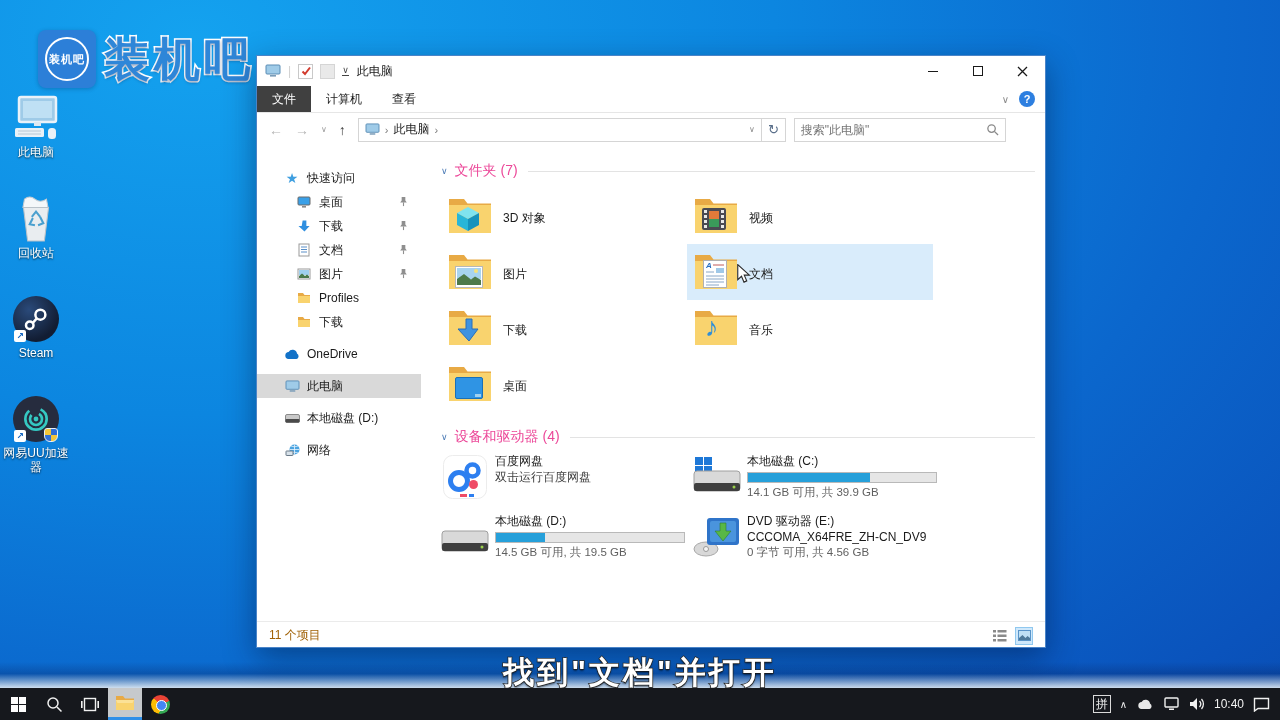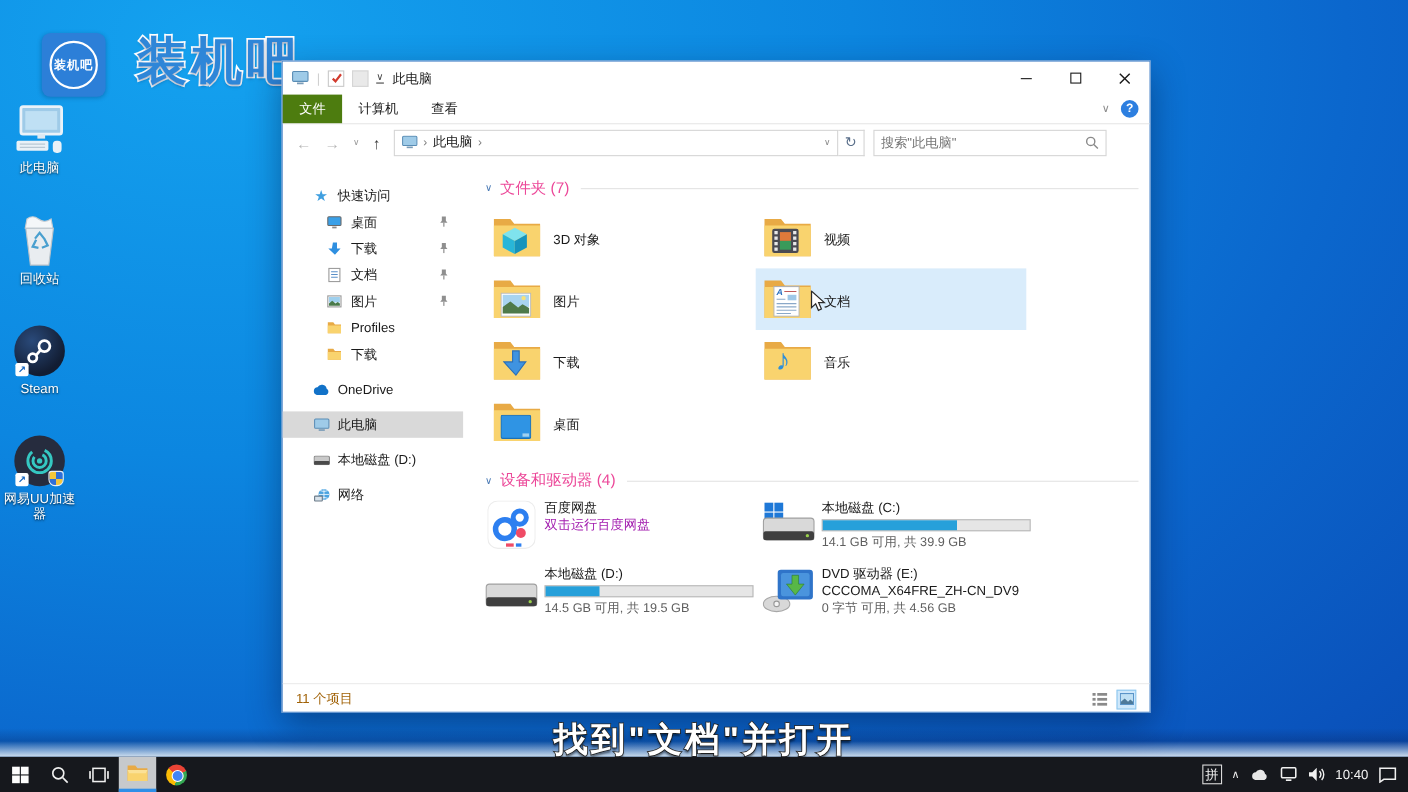--- a/index.html
+++ b/index.html
@@ -3,21 +3,21 @@
 <meta charset="utf-8">
 <style>
   * { margin:0; padding:0; box-sizing:border-box; }
   html,body { width:1280px; height:720px; overflow:hidden; font-family:"Liberation Sans","DejaVu Sans",sans-serif; }
   .desktop { position:relative; width:1280px; height:720px;
     background: radial-gradient(130% 150% at 15% 5%, #14a2ef 0%, #0c86e0 35%, #0b67cd 62%, #0a53bc 84%, #0847a9 100%); }
   .horizon { position:absolute; left:0; right:0; bottom:32px; height:26px;
     background: linear-gradient(to bottom, rgba(8,40,110,0) 0%, rgba(8,35,95,0.30) 45%, rgba(222,232,241,0.92) 100%); }
 
   
-  .brand { position:absolute; left:38px; top:30px; display:flex; align-items:flex-start; gap:28px;font-family:Liberation Mono, monospace; }
+  .brand { position:absolute; left:38px; top:30px; display:flex; align-items:flex-start; gap:8px; }
   .brand-badge { width:58px; height:58px; background:#2c7fd8; border-radius:8px; display:flex; align-items:center; justify-content:center; box-shadow:0 1px 4px rgba(0,40,90,.3); }
   .badge-circle { width:44px; height:44px; border:2px solid #fff; border-radius:50%; display:flex; align-items:center; justify-content:center; }
   .badge-circle span { color:#fff; font-size:11px; font-weight:bold; letter-spacing:1px; }
   .brand-title { font-size:46px; font-weight:bold; color:#2e86d8; -webkit-text-stroke:3px #ffffff; paint-order:stroke fill; letter-spacing:4px; line-height:58px; text-shadow:0 2px 3px rgba(0,30,80,.35); }
 
   
   .desk-icon { position:absolute; width:72px; text-align:center; cursor:default; }
   .desk-icon .ic { width:48px; height:46px; margin:0 auto; position:relative; }
   .desk-icon .lbl { margin-top:4px; font-size:12px; color:#fff; text-shadow:0 1px 2px rgba(0,0,0,.8); line-height:14px; }
   .di-pc { left:0px; top:95px; }
@@ -38,21 +38,21 @@
   .qat-check { width:15px; height:15px; background:#fff; border:1px solid #c9c9c9; display:flex; align-items:center; justify-content:center; }
   .qat-drop { font-size:9px; color:#444; border-bottom:1px solid #444; line-height:8px; padding-bottom:1px; }
   .win-title { margin-left:8px; font-size:12px; color:#1a1a1a; }
   .win-controls { margin-left:auto; display:flex; height:30px; }
   .wc { width:45px; height:30px; display:flex; align-items:center; justify-content:center; }
   .min-glyph { width:10px; height:1px; background:#1a1a1a; }
   .max-glyph { width:10px; height:10px; border:1px solid #1a1a1a; }
 
   .tabsrow { height:27px; display:flex; align-items:stretch; border-bottom:1px solid #e6e6e6; }
   .tab { padding:0 15px; font-size:12px; display:flex; align-items:center; color:#1a1a1a; }
-  .tab-file { background:#4d7c0f; color:#fff; }
+  .tab-file { background:#404040; color:#fff; }
   .ribbon-right { margin-left:auto; display:flex; align-items:center; gap:10px; padding-right:10px; }
   .ribbon-collapse { color:#8a8a8a; font-size:10px; }
   .help-circle { width:16px; height:16px; border-radius:50%; background:#2d7fe0; color:#fff; font-size:11px; font-weight:bold; display:flex; align-items:center; justify-content:center; }
 
   .navrow { height:33px; display:flex; align-items:center; padding:0 8px 0 12px; }
   .nav-glyph { font-size:14px; color:#b5b5b5; margin-right:12px; }
   .nav-glyph.enabled { color:#3a3a3a; }
   .nav-chev { font-size:8px; color:#9a9a9a; margin-right:12px; }
   .addressbox { width:404px; height:24px; border:1px solid #d5d5d5; display:flex; align-items:center; padding:0 6px; gap:5px; }
   .addr-sep { color:#7a7a7a; font-size:11px; }
@@ -85,21 +85,21 @@
   .tile .ficon { width:46px; height:40px; position:relative; flex-shrink:0; }
   .tile .fname { margin:4px 0 0 10px; font-size:12px; color:#1a1a1a; }
   .overlay { position:absolute; left:8px; top:10px; }
   .note-glyph { position:absolute; left:12px; top:4px; font-size:27px; color:#2f8fd8; font-weight:bold; }
 
   .dev-grid { display:grid; grid-template-columns:252px 340px; grid-auto-rows:58px; row-gap:2px; }
   .dev-tile { display:flex; align-items:flex-start; }
   .dev-ic { width:48px; height:46px; flex-shrink:0; display:flex; align-items:center; justify-content:center; }
   .dev-txt { margin-left:6px; }
   .dev-name { font-size:12px; color:#1a1a1a; line-height:15px; }
-  .dev-sub { font-size:12px; color:#a21caf; line-height:16px; }
+  .dev-sub { font-size:12px; color:#404040; line-height:16px; }
   .dev-sub.dark { color:#1a1a1a; }
   .cap-bar { width:190px; height:11px; border:1px solid #b9b9b9; background:#e6e6e6; margin:3px 0 2px 0; }
   .cap-fill { height:100%; background:#26a0da; }
   .cap-text { font-size:11.5px; color:#5f5f5f; }
 
   .statusbar { height:28px; border-top:1px solid #ebebeb; display:flex; align-items:center; padding:0 12px; }
   .status-text { font-size:12px; color:#a16207; }
   .status-views { margin-left:auto; display:flex; gap:6px; align-items:center; }
   .view-btn { width:18px; height:18px; display:flex; align-items:center; justify-content:center; }
   .view-btn.active { background:#cfe8fb; border:1px solid #90c8ef; }

